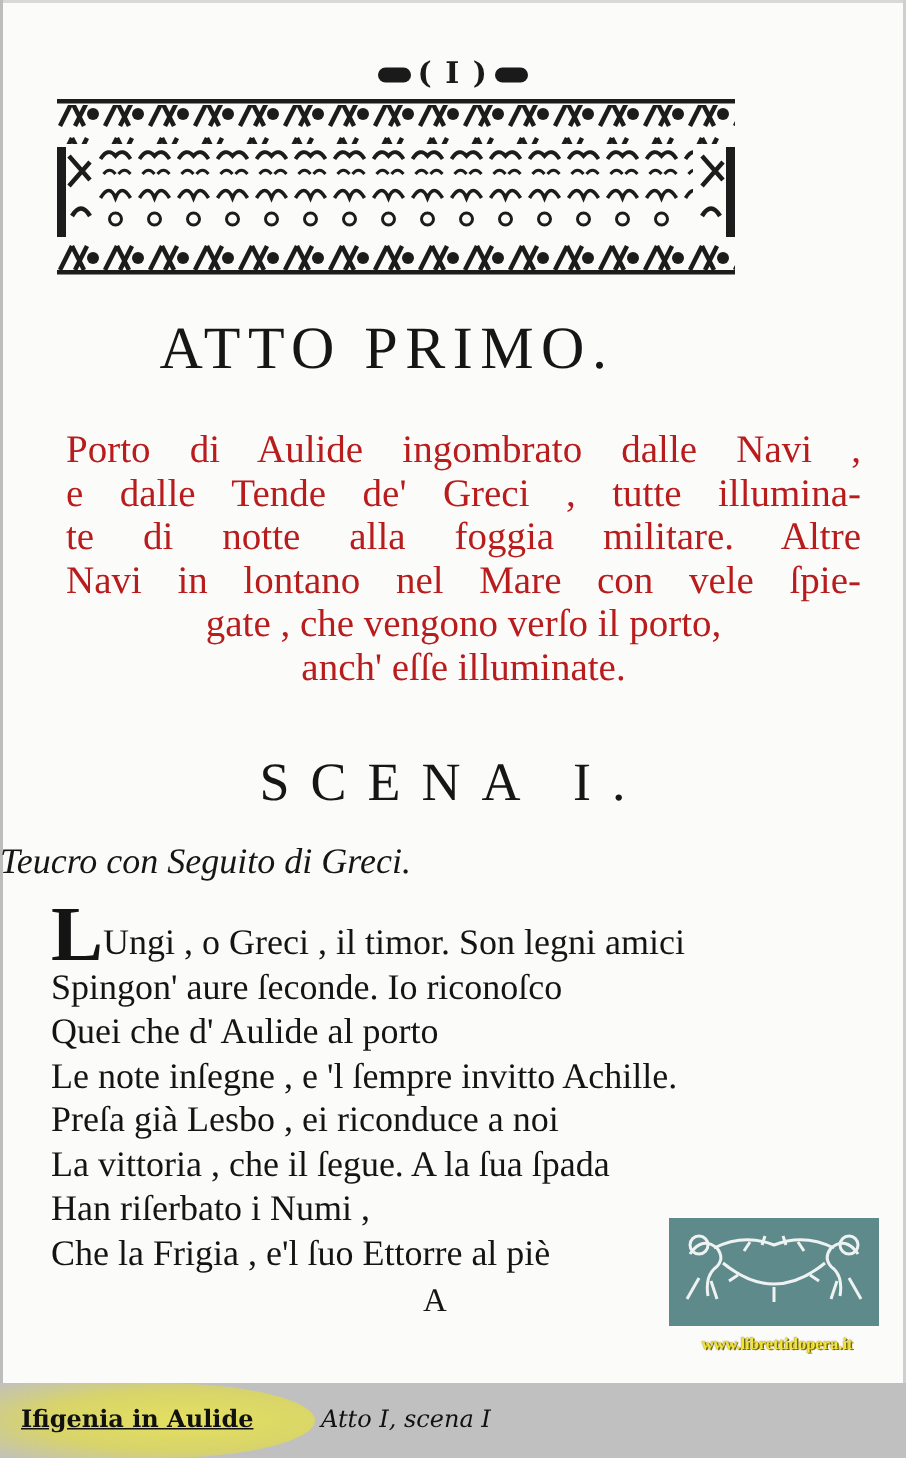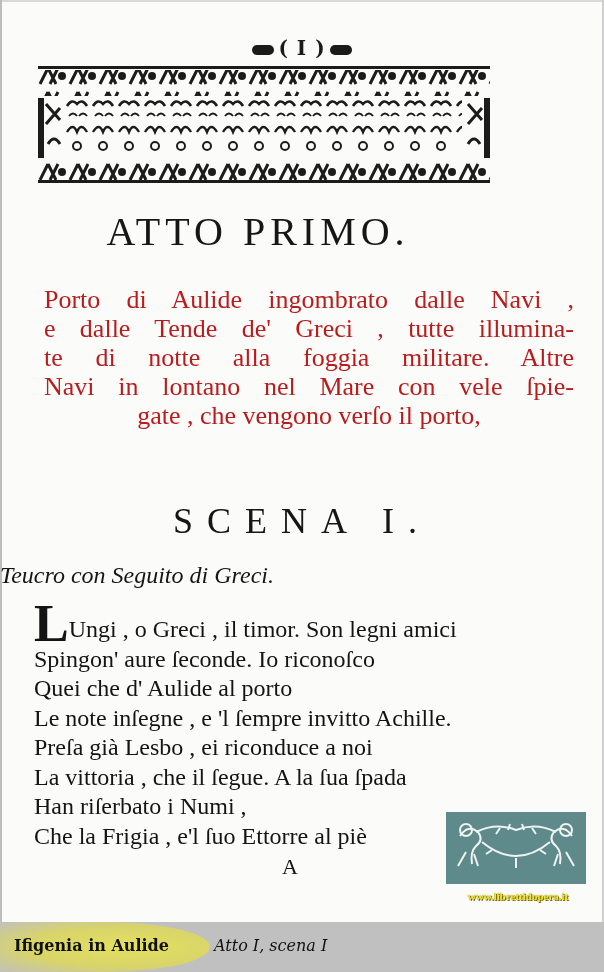--- a/index.html
+++ b/index.html
@@ -15,21 +15,21 @@
   .scena{position:absolute;top:500px;left:0;width:604px;text-align:center;font-family:"Liberation Serif",serif;font-size:36px;letter-spacing:14px;color:#161616;}
   .chars{position:absolute;top:562px;left:0;width:604px;text-align:left;font-family:"Liberation Serif",serif;font-style:italic;font-size:24px;color:#161616;}
   .verse{position:absolute;top:604px;left:34px;width:540px;font-family:"Liberation Serif",serif;font-size:24px;line-height:29.5px;color:#141414;}
   .verse .v{display:block;white-space:nowrap;}
   .dropcap{font-size:52px;font-weight:bold;line-height:40px;vertical-align:-4px;}
   .catch{position:absolute;top:854px;left:282px;font-family:"Liberation Serif",serif;font-size:22px;color:#141414;}
   .logo{position:absolute;left:446px;top:812px;width:140px;height:72px;background:#5f8a8b;}
   .logo-url{position:absolute;left:448px;top:890px;width:140px;text-align:center;font-family:"Liberation Serif",serif;font-weight:bold;font-size:11px;color:#f2e63a;text-shadow:0 0 1px #6b5d00,1px 1px 0 #7a6a00;}
   .footer{position:absolute;left:0;top:922px;width:604px;height:50px;background:#c0c0c0;}
   .pill{position:absolute;left:0;top:0;width:210px;height:50px;background:radial-gradient(ellipse 120% 100% at 60% 50%, #e4e060 0%, #d8d46a 40%, rgba(192,192,192,0) 72%);border-radius:0 50% 50% 0 / 0 50% 50% 0;}
-  .work-title{position:absolute;left:14px;top:14px;font-family:"DejaVu Serif",serif;font-weight:bold;font-size:16px;color:#111;}
+  .work-title{position:absolute;left:14px;top:14px;font-family:"DejaVu Serif",serif;font-weight:bold;font-size:16px;color:#111;text-decoration:underline;}
   .scene-label{position:absolute;left:214px;top:14px;font-family:"DejaVu Serif",serif;font-style:italic;font-size:16px;color:#111;}
 </style>
 </head>
 <body>
 
 <div class="page">
 
   <div class="folio">
     <span class="orn"></span><span>( I )</span><span class="orn"></span>
   </div>
@@ -59,20 +59,21 @@
   </svg>
 
   <div class="title">ATTO PRIMO.</div>
 
   <div class="desc">
     <span class="l">Porto di Aulide ingombrato dalle Navi ,</span>
     <span class="l">e dalle Tende de' Greci , tutte illumina-</span>
     <span class="l">te di notte alla foggia militare.   Altre</span>
     <span class="l">Navi in lontano nel Mare con vele ſpie-</span>
     <span class="c">gate , che vengono verſo il porto,</span>
+    <span class="c">anch' eſſe illuminate.</span>
   </div>
 
   <div class="scena">SCENA I.</div>
   <div class="chars">Teucro con Seguito di Greci.</div>
 
   <div class="verse">
     <span class="v"><span class="dropcap">L</span><span>Ungi , o Greci , il timor.   Son legni amici</span></span>
     <span class="v">Spingon' aure ſeconde.   Io riconoſco</span>
     <span class="v">Quei che d' Aulide al porto</span>
     <span class="v">Le note inſegne , e 'l ſempre invitto Achille.</span>

